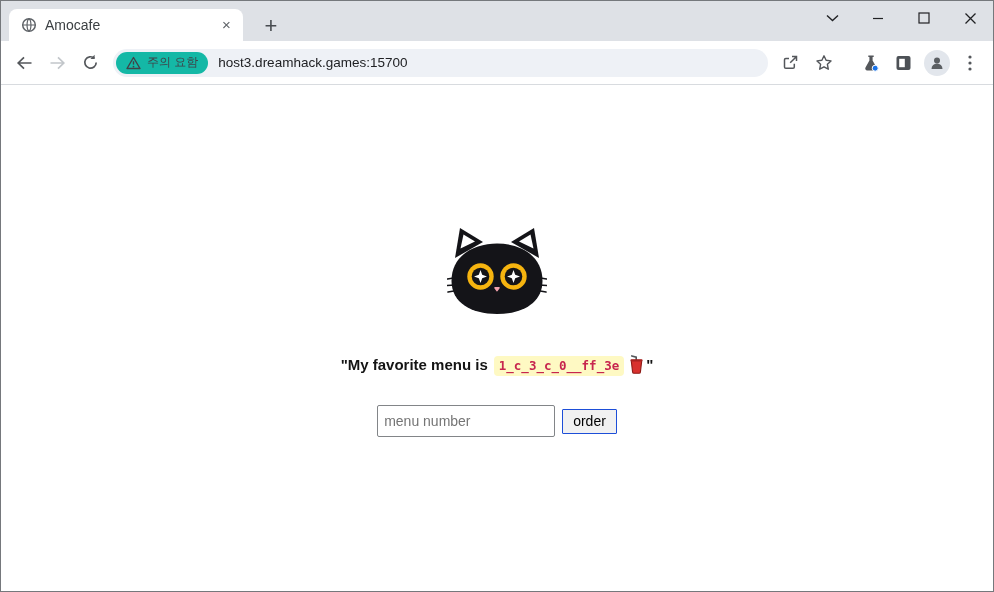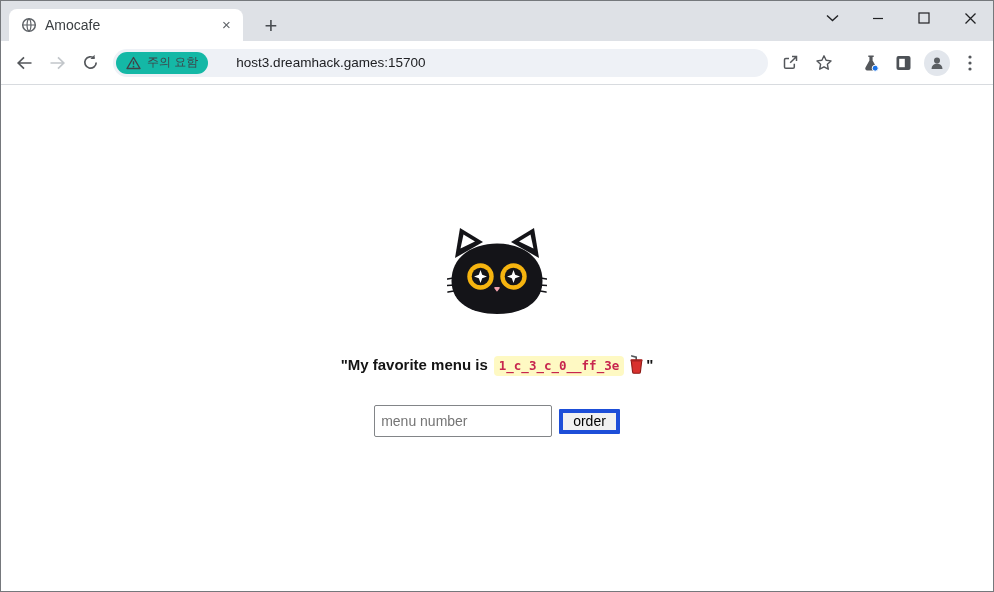--- a/index.html
+++ b/index.html
@@ -23,37 +23,37 @@
   .wc { width:46px; height:34px; display:flex; align-items:center; justify-content:center; cursor:pointer; }
 
   
   .toolbar { height:44px; background:#fff; display:flex; align-items:center; padding:0 7px; border-bottom:1px solid #d8dbdf; }
   .navbtn { width:33px; height:33px; border-radius:50%; display:flex; align-items:center; justify-content:center; flex:none; cursor:pointer; }
   .omnibox { flex:1; height:28px; margin:0 6px; background:#eef1f6; border-radius:14px;
              display:flex; align-items:center; padding:0 10px 0 3px; min-width:0; }
   .chip { height:22px; background:#14b8a6; border-radius:11px; display:flex; align-items:center; gap:6px;
           padding:0 10px; flex:none; cursor:pointer; }
   .chip-label { font-size:12px; color:#3f4349; white-space:nowrap; }
-  .url { margin-left:28px; font-size:13.5px; color:#202124; white-space:nowrap; }
+  .url { margin-left:10px; font-size:13.5px; color:#202124; white-space:nowrap; }
   .spacer { width:14px; flex:none; }
   .avatar { width:26px; height:26px; border-radius:50%; background:#e2e6ec; display:flex; align-items:center; justify-content:center; }
 
   
   .content { height:506px; background:#fff; text-align:center; }
   .cat { margin-top:142px; }
   .fav-line { margin-top:36px; font-size:15px; font-weight:bold; color:#141414; line-height:19px; }
   .menu-code { font-family:"DejaVu Sans Mono", monospace; font-size:12.5px; font-weight:bold;
                color:#c7254e; background:#fef9c3; padding:2px 5px 3px; border-radius:4px; margin:0 4px 0 6px; }
   .cup { vertical-align:-4px; margin:0 2px 0 1px; }
   .order-row { margin-top:30px; display:flex; justify-content:center; align-items:center; gap:7px; }
   .menu-input { width:178px; height:32px; border:1px solid #828588; border-radius:2px; padding:0 6px;
                 font-size:14px; font-family:"Liberation Sans",sans-serif; color:#222; }
   .menu-input::placeholder { color:#757575; }
   .order-btn { height:25px; padding:0 10px; font-size:14px; font-family:"Liberation Sans",sans-serif;
-               background:#f1f1f1; border:4px solid #1d4ed8; border-radius:1px; color:#000; cursor:pointer; }
+               background:#f1f1f1; border:1px solid #1d4ed8; border-radius:1px; color:#000; cursor:pointer; }
 </style>
 </head>
 <body>
 
 <div class="window">
 
   <div class="tabstrip">
     <div class="tab">
       <span class="favicon">
         <svg width="16" height="16" viewBox="0 0 16 16">

